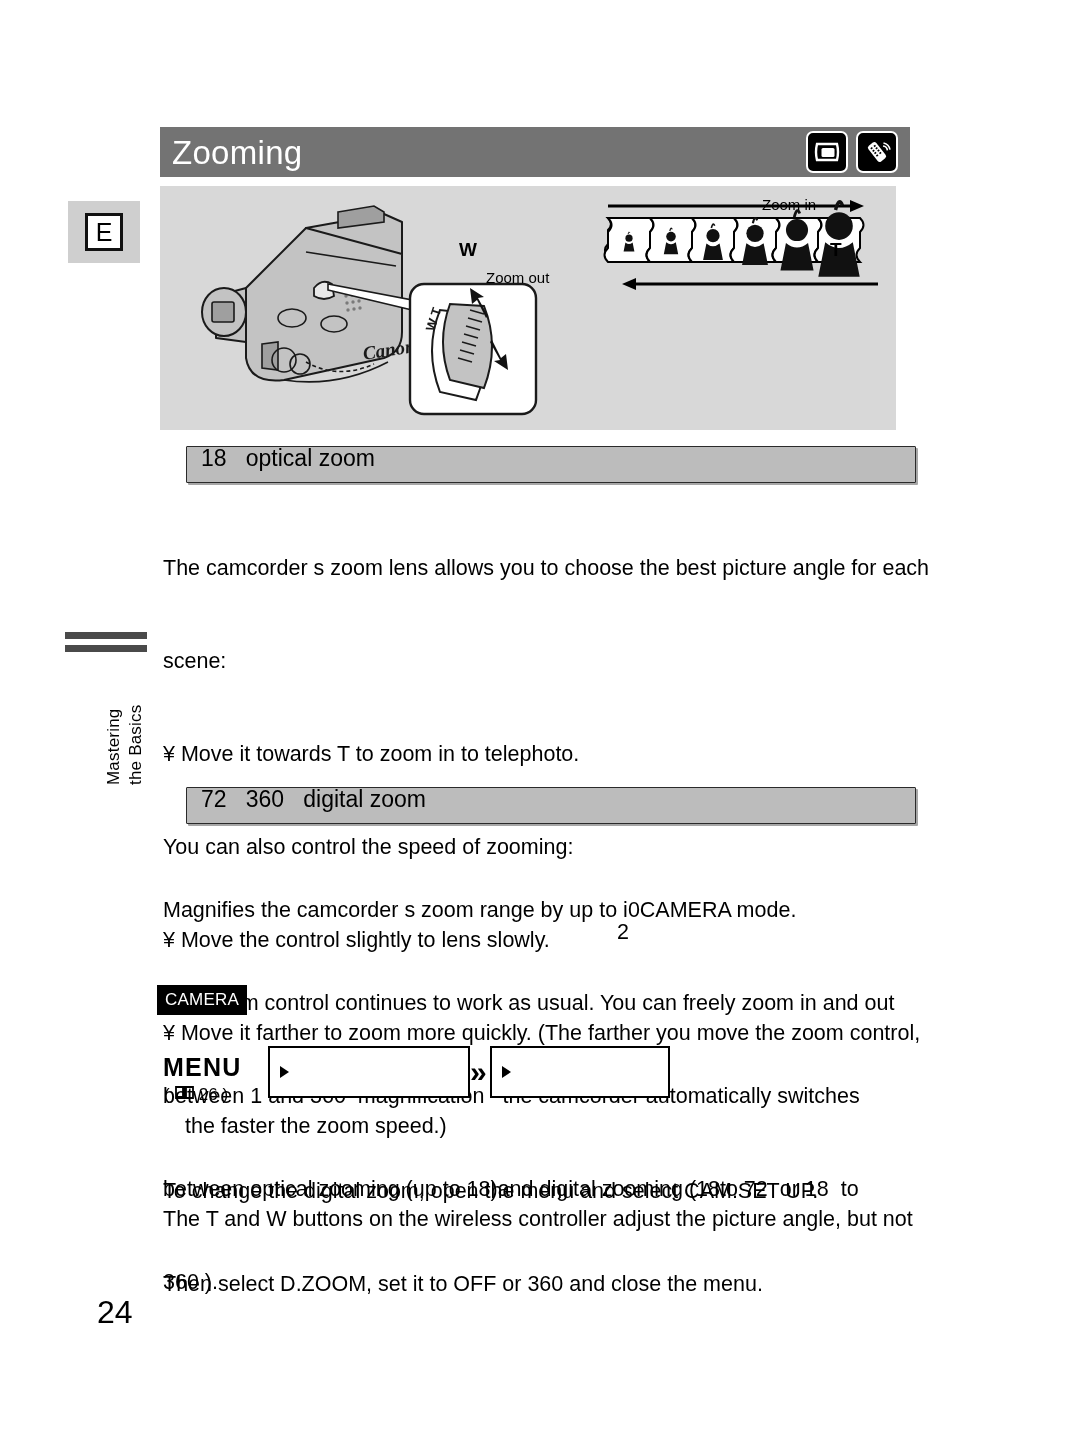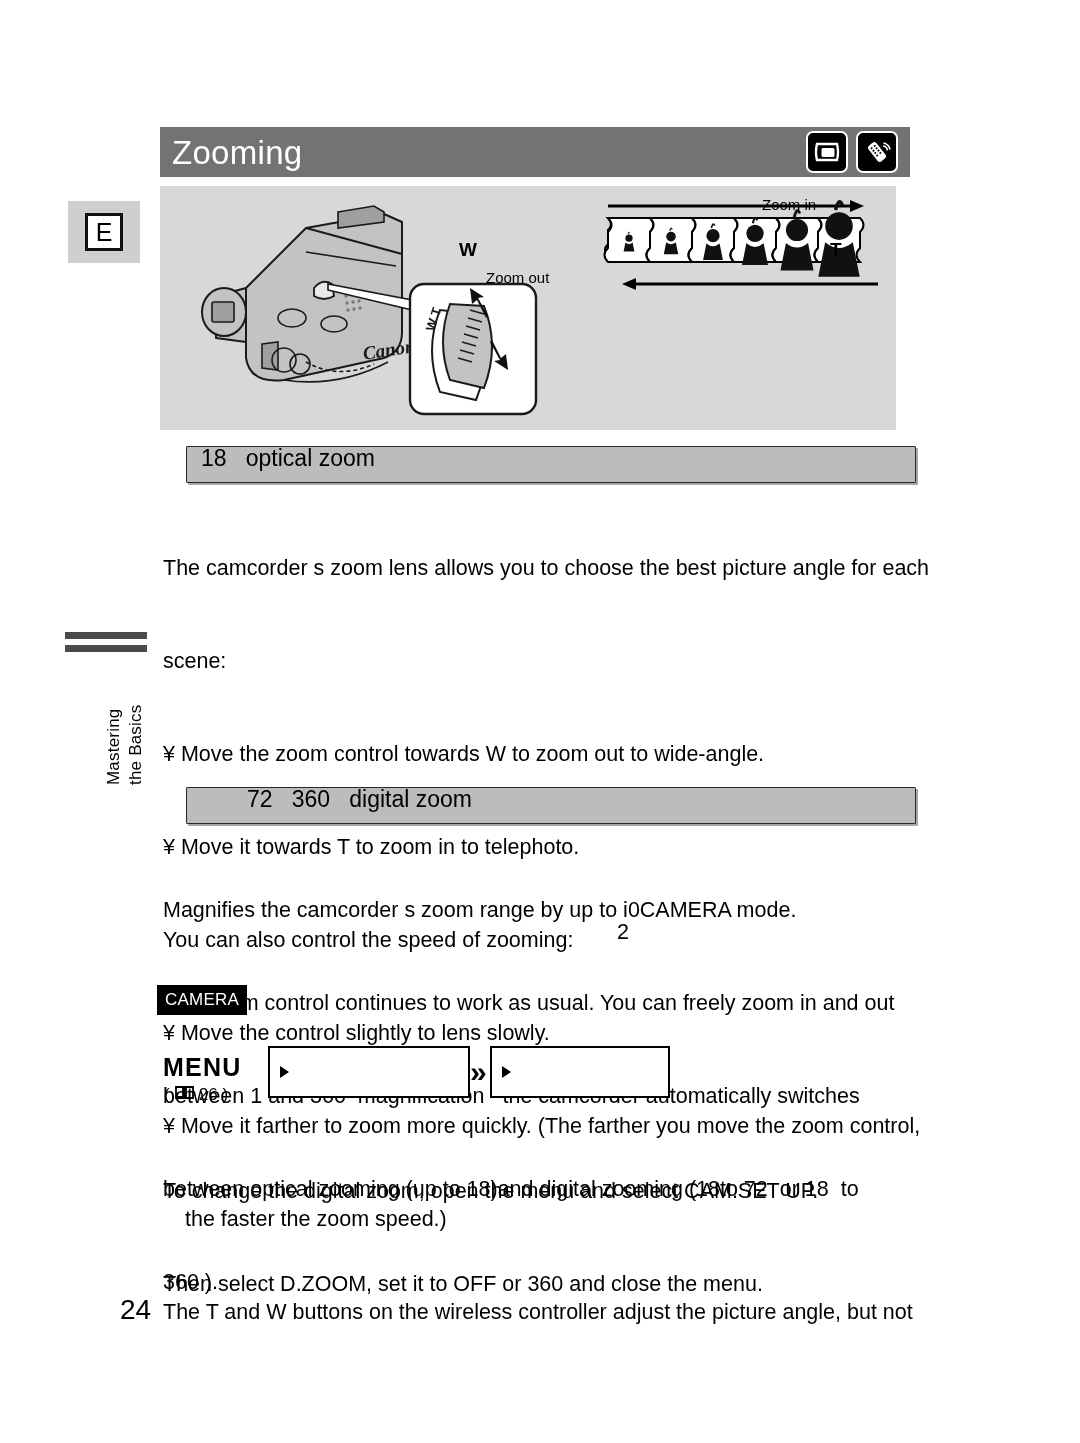--- a/index.html
+++ b/index.html
@@ -149,21 +149,21 @@
     box-sizing: border-box;
     margin-left: 20px;
   }
   .pill .ptext {
     font-size: 23px;
     margin-left: 14px;
     line-height: 1;
     white-space: pre;
   }
   .pill.p1 { top: 446px; }
-  .pill.p2 { top: 787px; padding-left: 46px; }
+  .pill.p2 { top: 787px; }
 
   
   .body {
     position: absolute;
     left: 163px;
     width: 800px;
     font-size: 21.5px;
     line-height: 31px;
     white-space: pre-wrap;
   }
@@ -238,23 +238,23 @@
     left: 310px;
     top: 14px;
     font-size: 30px;
     font-weight: bold;
     line-height: 1;
   }
 
   
   .pageno {
     position: absolute;
-    left: 120px;
+    left: 97px;
     top: 1294px;
-    font-size: 28px;
+    font-size: 32px;
   }
 </style>
 </head>
 <body>
 
 <div class="lang-tab">
   <div class="box">E</div>
 </div>
 
 <div class="side-rules">
@@ -415,21 +415,20 @@
 <span class="wt-lbl w">W</span>
 <span class="wt-lbl t">T</span>
 
 <div class="pill p1">
   <span class="ptext">18   optical zoom</span>
 </div>
 
 <div class="body b1">
   <span class="ind">The camcorder s zoom lens allows you to choose the best picture angle for each</span>
   <span class="ind">scene:</span>
-  <span class="ind">¥ Move the zoom control towards W to zoom out to wide-angle.</span>
   <span class="ind">¥ Move it towards T to zoom in to telephoto.</span>
   <span class="ind">You can also control the speed of zooming:</span>
   <span class="ind">¥ Move the control slightly to lens slowly.</span>
   <span class="ind">¥ Move it farther to zoom more quickly. (The farther you move the zoom control,</span>
   <span class="ind cont">the faster the zoom speed.)</span>
   <span class="ind">The T and W buttons on the wireless controller adjust the picture angle, but not</span>
 </div>
 
 <div class="pill p2">
   <span class="ptext">72   360   digital zoom</span>

